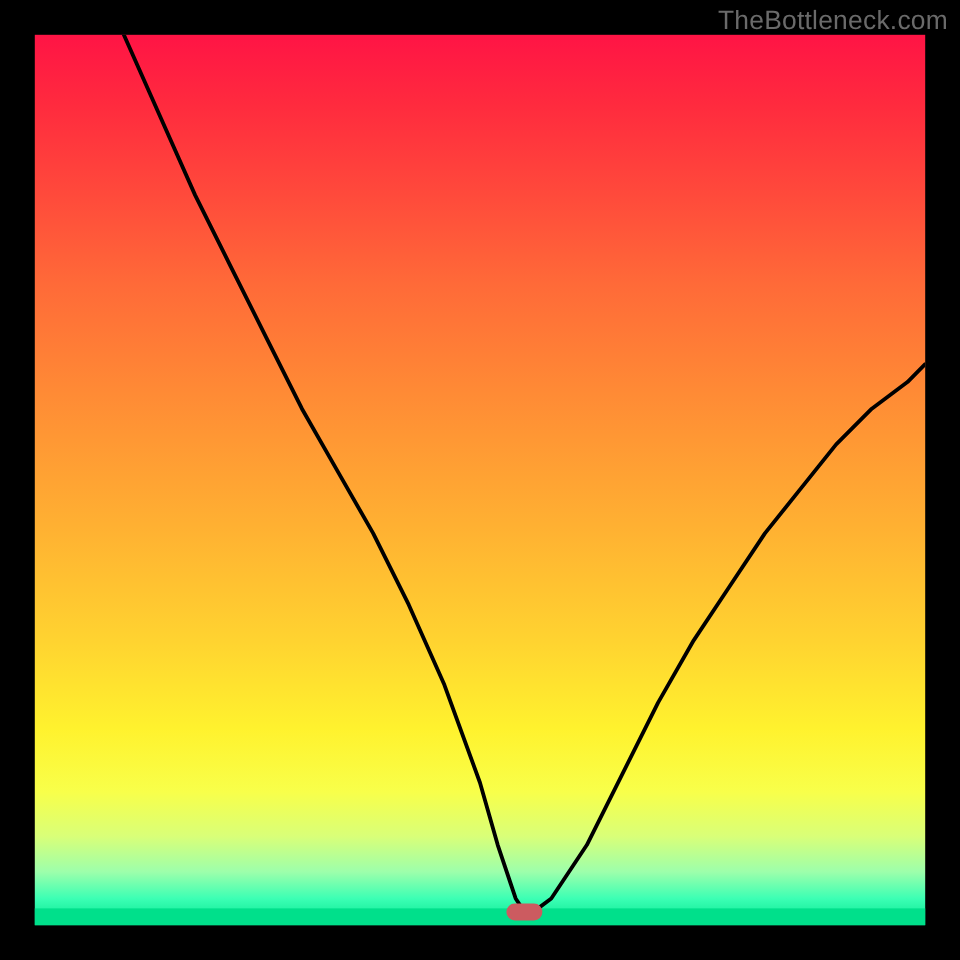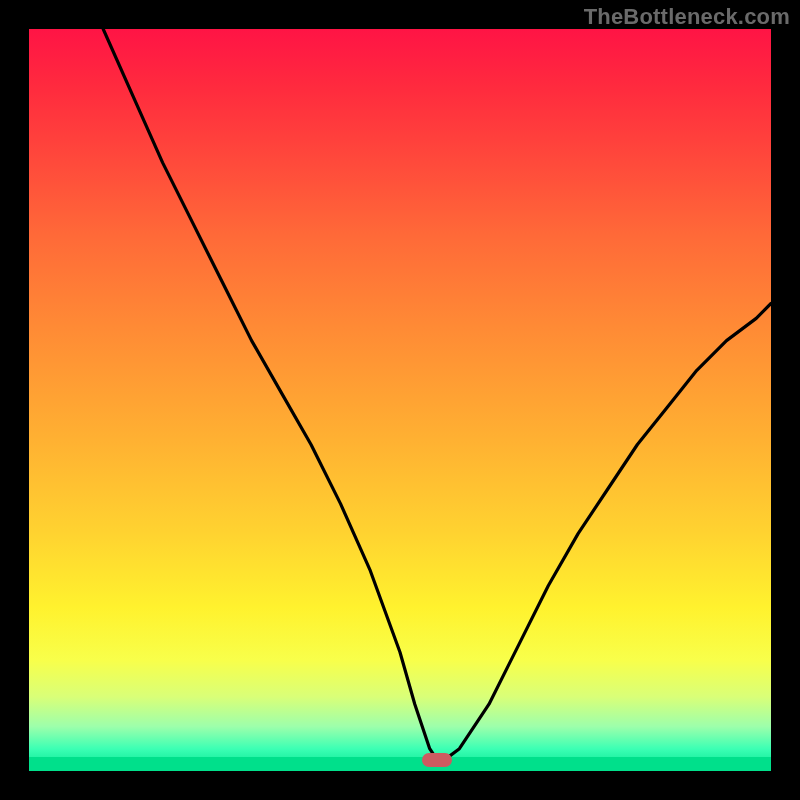--- a/index.html
+++ b/index.html
@@ -16,21 +16,21 @@
     width: 800px;
     height: 800px;
     background: #000;
   }
   .watermark {
     position: absolute;
     top: 4px;
     right: 10px;
     color: #6a6a6a;
     font-size: 22px;
-    font-weight: 700;
+    font-weight: 400;
     letter-spacing: 0.2px;
     z-index: 4;
   }
   .plot {
     position: absolute;
     left: 29px;
     top: 29px;
     width: 742px;
     height: 742px;
     z-index: 1;

